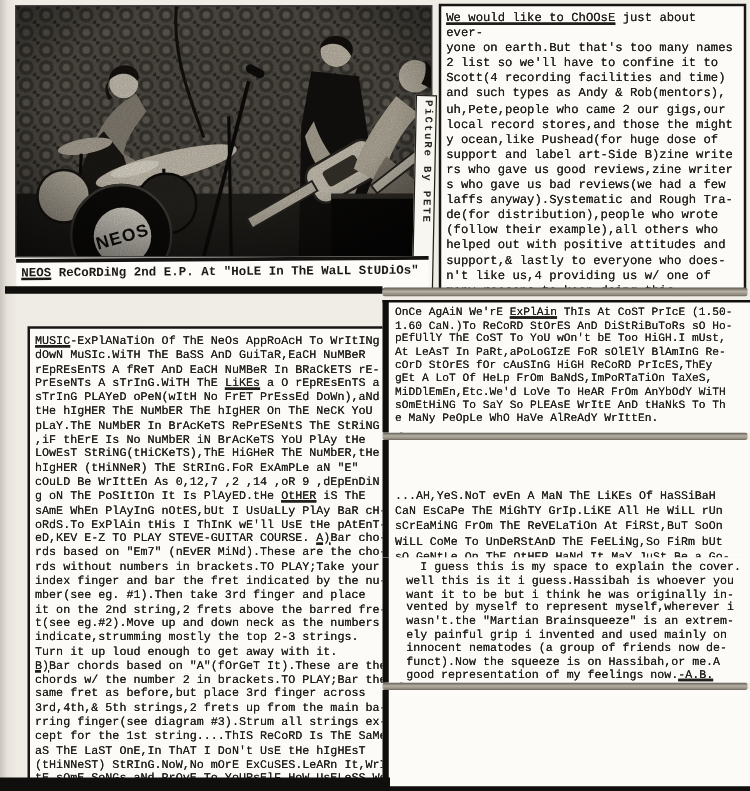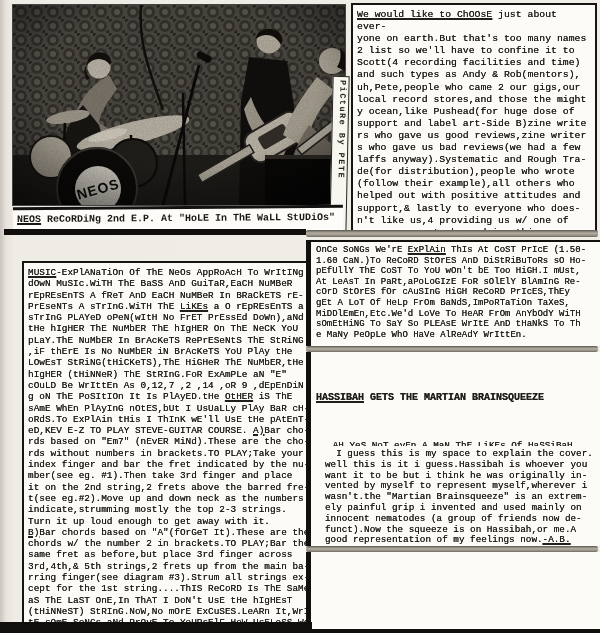--- a/index.html
+++ b/index.html
@@ -185,32 +185,31 @@
 cept for the 1st string....ThIS ReCoRD Is ThE SaMe
 aS ThE LaST OnE,In ThAT I DoN't UsE tHe hIgHEsT
 (tHiNNeST) StRInG.NoW,No mOrE ExCuSES.LeARn It,WrI
 tE sOmE SoNGs aNd PrOvE To YoURsElF HoW UsELeSS We
 ArE.ThAnKS FoR YoUR TiMe.</span></div>
 
   <div class="tear" style="left:306px;top:230px;width:292px;height:7px;"></div>
   <div class="tear" style="left:306px;top:346px;width:292px;height:6px;"></div>
   <div class="tear" style="left:306px;top:546px;width:292px;height:6px;"></div>
 
-  <div class="rbox cost" style="left:306px;top:240px;width:282px;height:98px;border-top:2px solid #12100d;"><span>OnCe SoNGs We'rE </span><span class="u">ExPlAin</span><span> ThIs At CoST PrIcE (1.50-
+  <div class="rbox cost" style="left:306px;top:240px;width:282px;height:98px;border-top:2px solid #12100d;"><span>OnCe AgAiN We'rE </span><span class="u">ExPlAin</span><span> ThIs At CoST PrIcE (1.50-
 1.60 CaN.)To ReCoRD StOrES AnD DiStRiBuToRs sO Ho-
 pEfUllY ThE CoST To YoU wOn't bE Too HiGH.I mUst,
 At LeAsT In PaRt,aPoLoGIzE FoR sOlElY BlAmInG Re-
 cOrD StOrES fOr cAuSInG HiGH ReCoRD PrIcES,ThEy
 gEt A LoT Of HeLp FrOm BaNdS,ImPoRTaTiOn TaXeS,
 MiDDlEmEn,Etc.We'd LoVe To HeAR FrOm AnYbOdY WiTH
 sOmEtHiNG To SaY So PLEAsE WrItE AnD tHaNkS To Th
 e MaNy PeOpLe WhO HaVe AlReAdY WrIttEn.</span></div>
 
   <div class="rbox" style="left:306px;top:352px;width:282px;height:88px;">
-    <div class="hdr hass-hdr"><span class="u">HASSIBAH</span><span> GETS THE MARTIAN BRAINSQUEEZE</span></div>
     <div class="hass-body">...AH,YeS.NoT evEn A MaN ThE LiKEs Of HaSSiBaH
 CaN EsCaPe ThE MiGhTY GrIp.LiKE All He WiLL rUn
 sCrEaMiNG FrOm ThE ReVELaTiOn At FiRSt,BuT SoOn
 WiLL CoMe To UnDeRStAnD ThE FeELiNg,So FiRm bUt
 sO GeNtLe,On ThE OtHER HaNd It MaY JuSt Be a Go-
 Od WaY Of DiSaBlInG ThOsE wHo ChOOsE To AttAcK U.</div>
   </div>
 
   <div class="rbox cover" style="left:306px;top:446px;width:282px;height:94px;padding-left:14px;"><span>  I guess this is my space to explain the cover.
 well this is it i guess.Hassibah is whoever you

